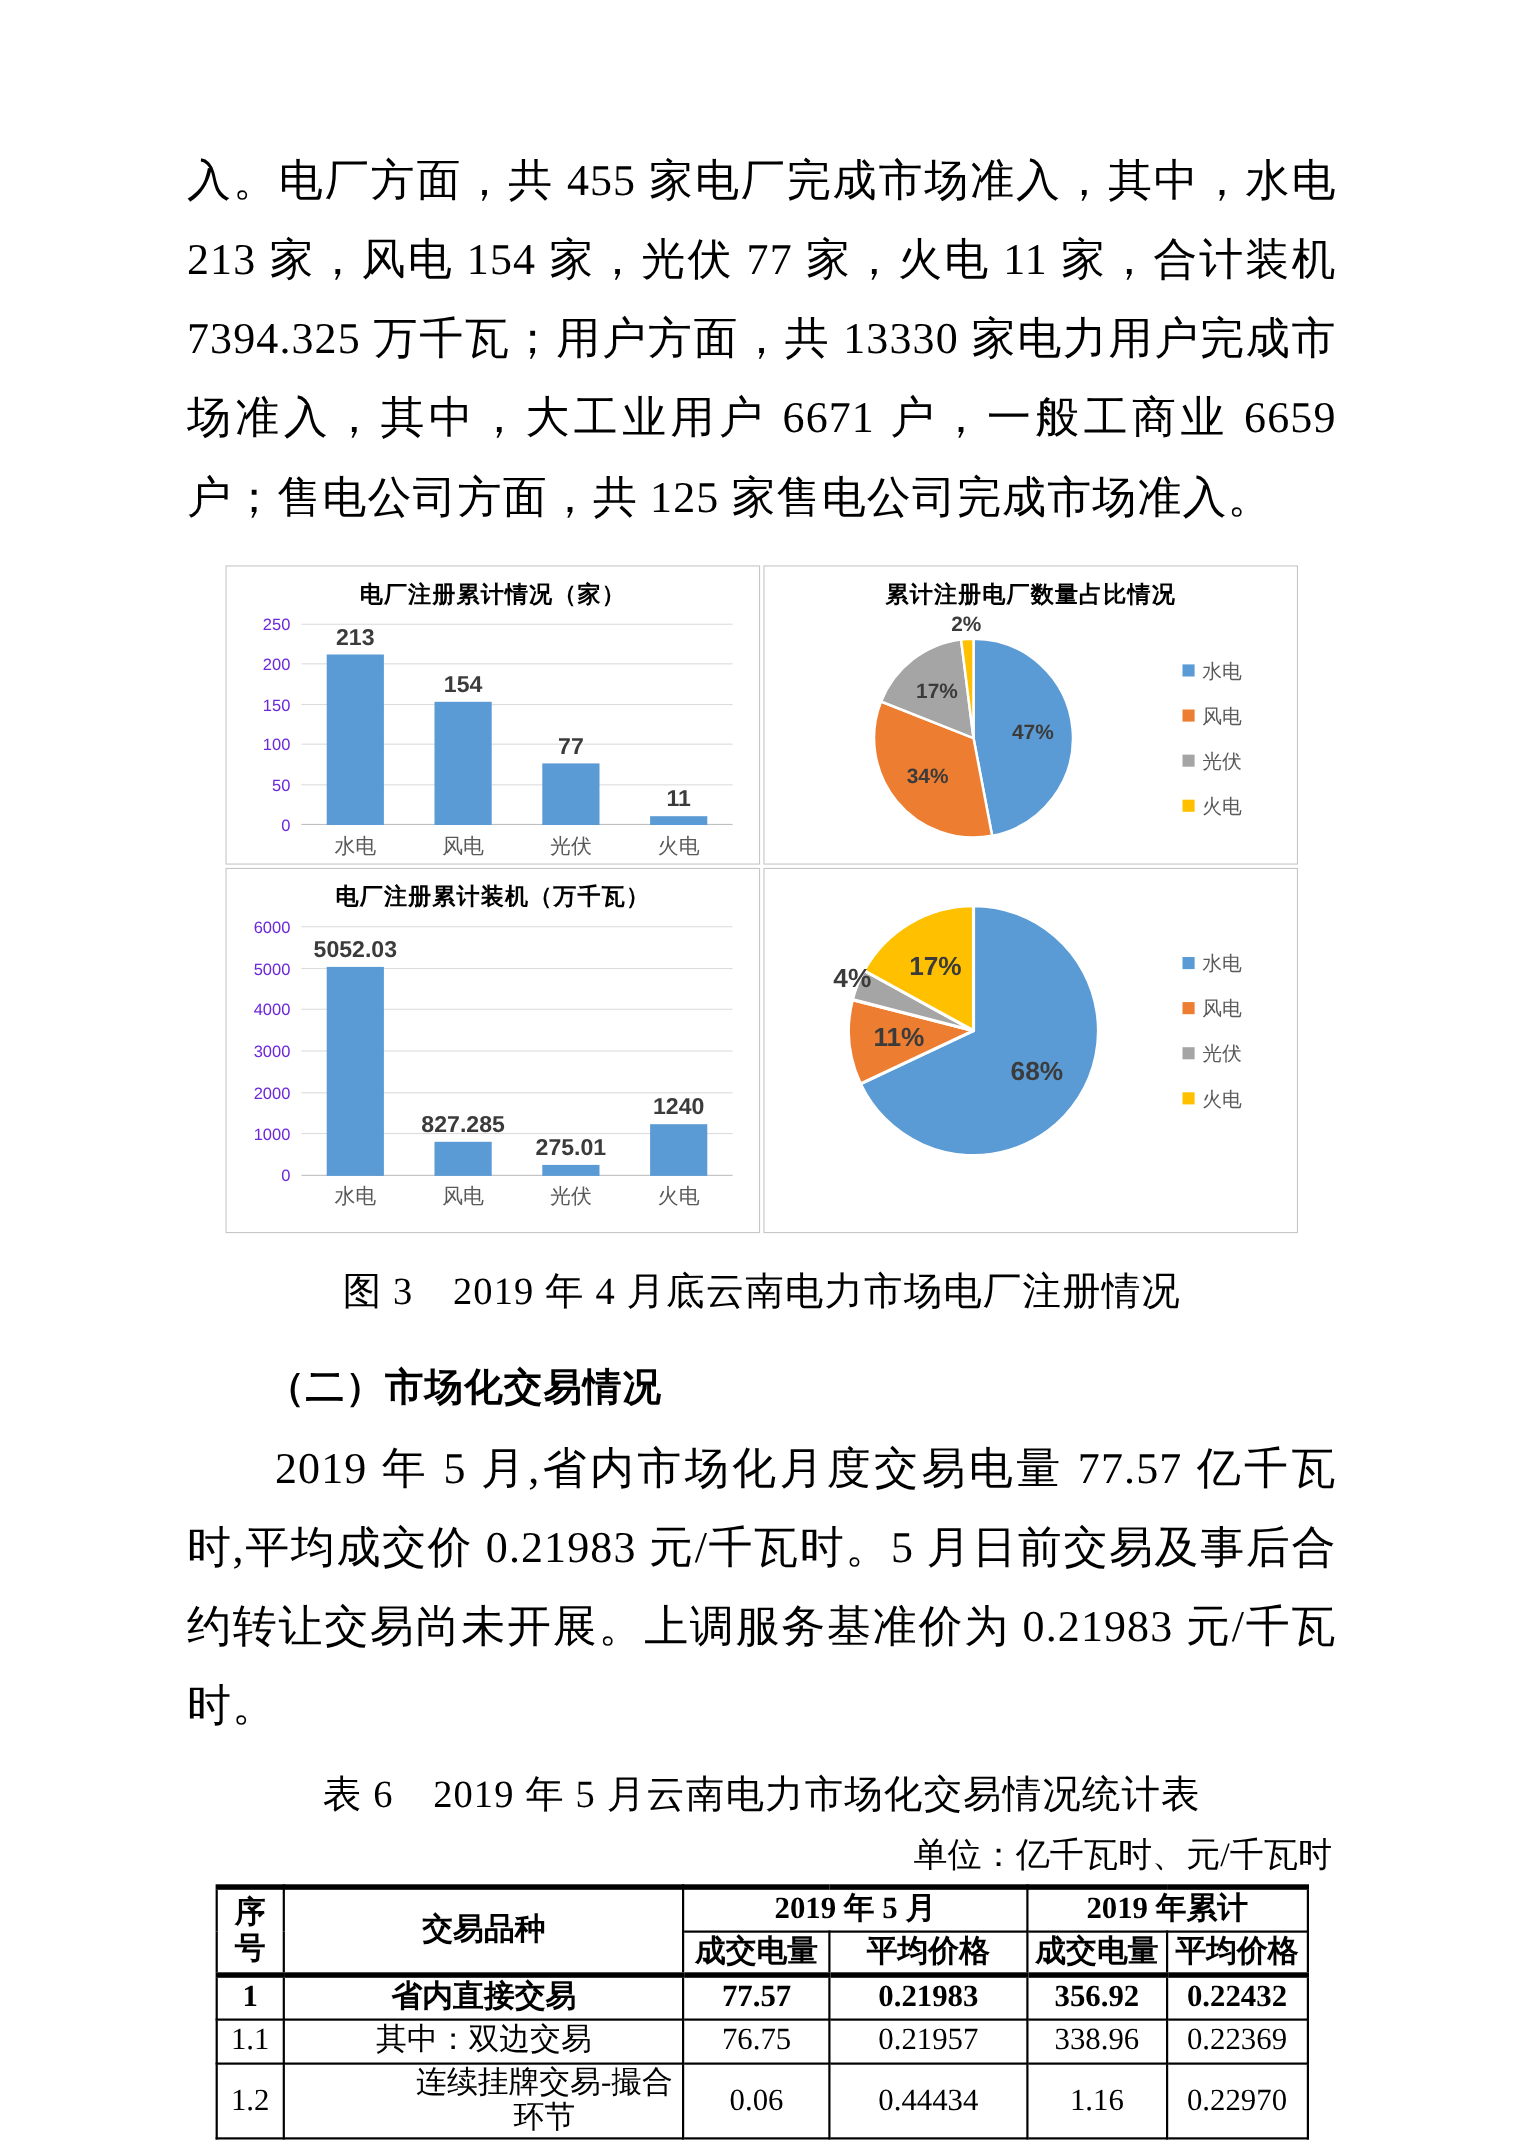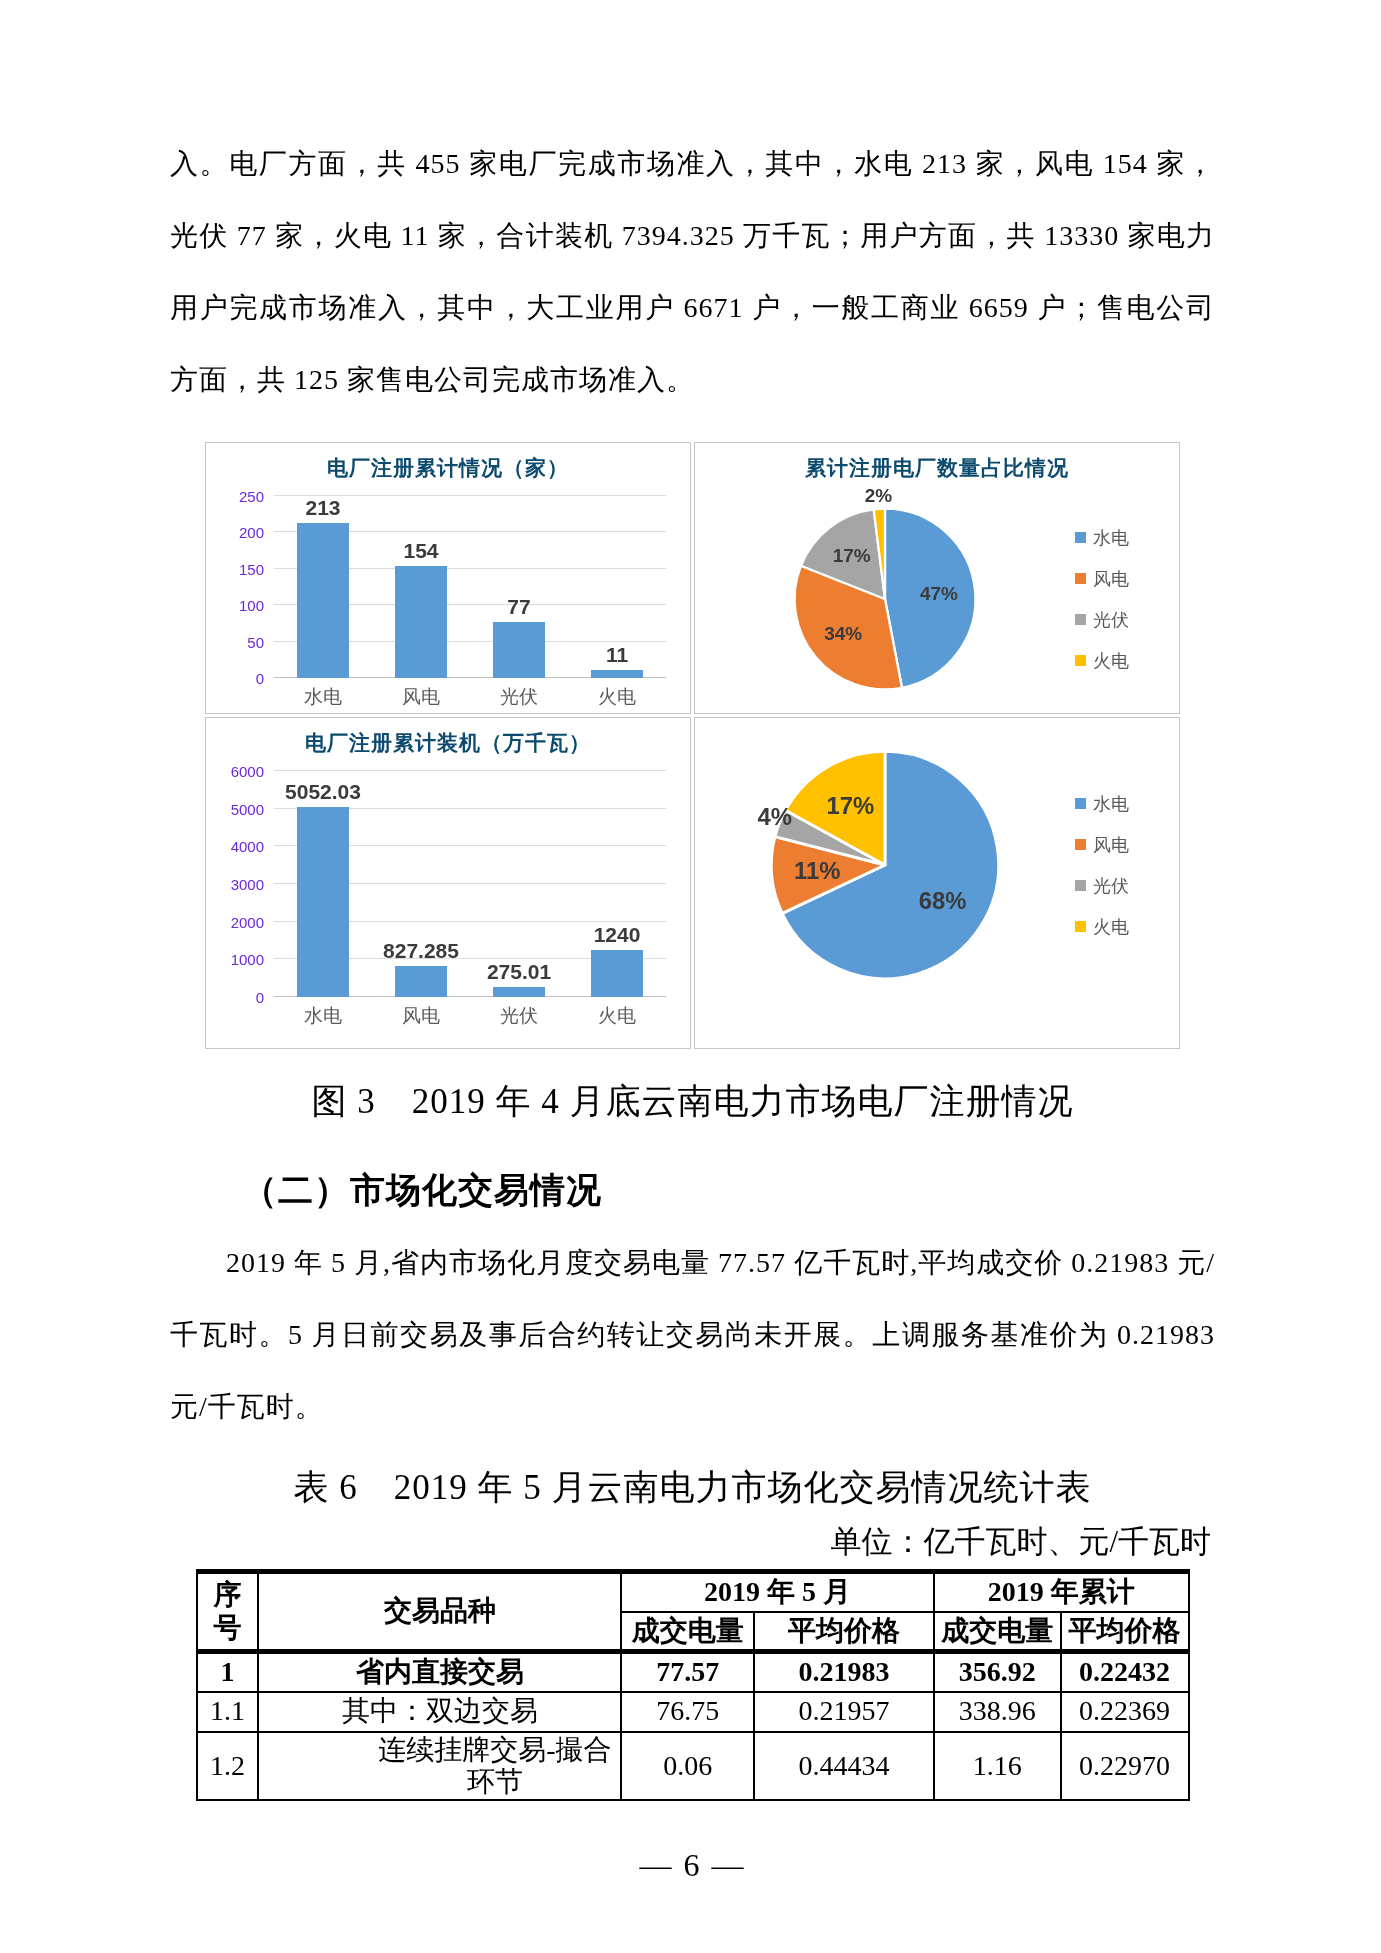--- a/index.html
+++ b/index.html
@@ -8,21 +8,21 @@
     position: relative;
     width: 1381px; height: 1953px;
     margin: 0 auto;
     background: #ffffff;
     font-family: "Liberation Serif", "DejaVu Serif", serif;
     color: #000;
     padding: 128px 166px 0 170px;
     overflow: hidden;
   }
   .body-text {
-    font-size: 28px;
+    font-size: 40px;
     line-height: 72px;
     text-align: justify;
     letter-spacing: 1px;
   }
   .p2 { text-indent: 2em; }
   
   .charts {
     width: 975px;
     margin: 26px auto 0 auto;
     display: grid;
@@ -34,21 +34,21 @@
     border: 1px solid #c6c6c6;
     background: #fff;
     position: relative;
     font-family: "Liberation Sans", "DejaVu Sans", sans-serif;
     overflow: hidden;
   }
   .chart-title {
     text-align: center;
     font-weight: bold;
     font-size: 21px;
-    color: #0c4a6e;
+    color: #000000;
     margin-top: 11px;
     letter-spacing: 1px;
   }
   .plot-wrap { position: relative; margin: 14px 24px 0 68px; }
   .plot { position: relative; }
   .gridline {
     position: absolute; left: 0; right: 0; height: 1px;
     background: #dcdcdc;
   }
   .gridline.zero { background: #bfbfbf; }

